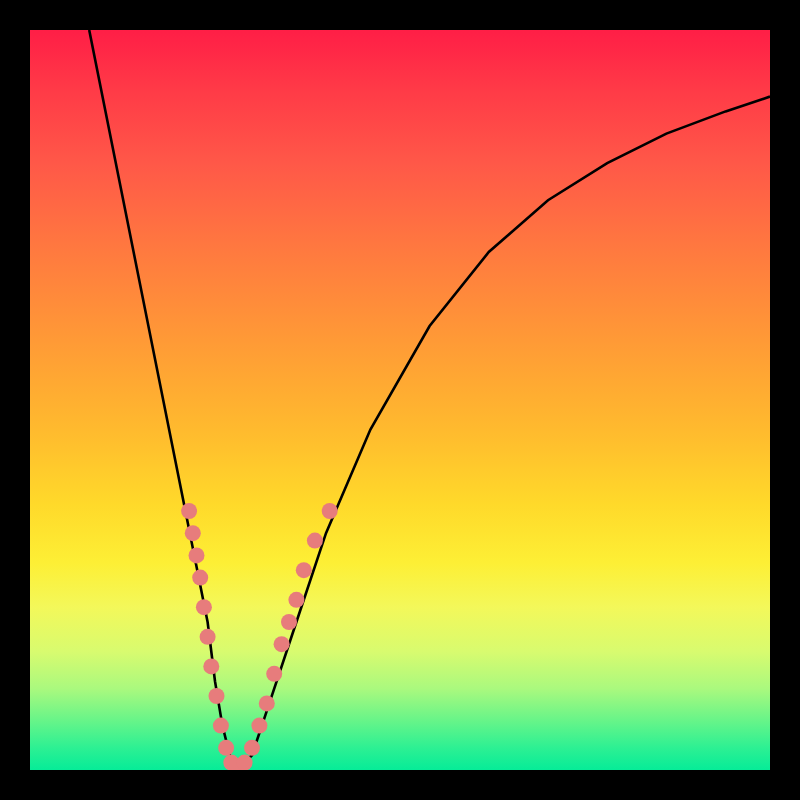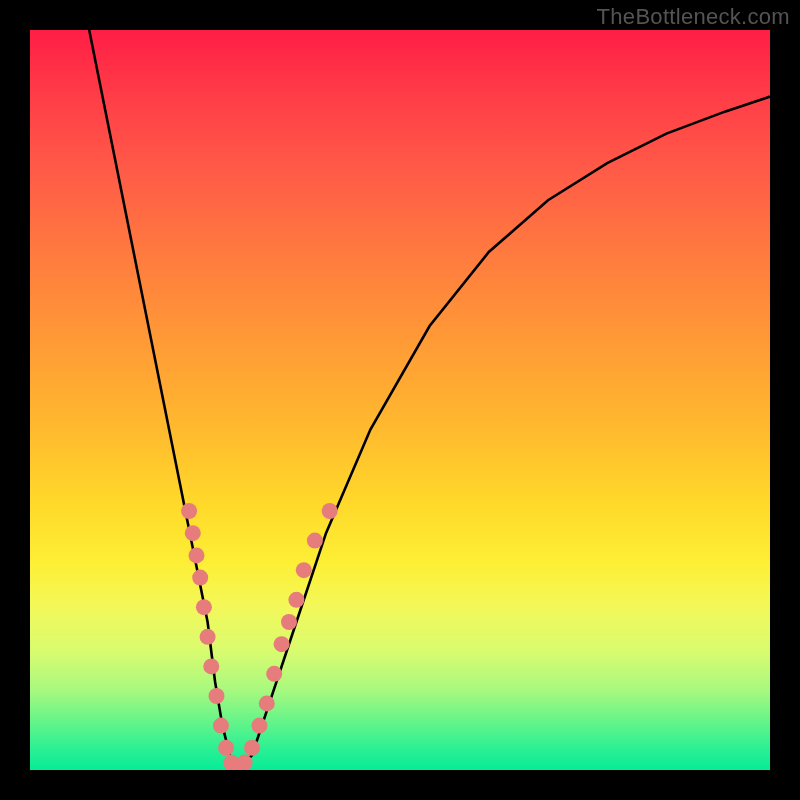--- a/index.html
+++ b/index.html
@@ -56,21 +56,20 @@
     left: 0;
     top: 0;
     width: 740px;
     height: 740px;
   }
 </style>
 </head>
 <body>
 
 <div class="outer">
-  <div class="watermark">TheBottleneck.com</div>
   <div class="plot">
     <svg class="curve" viewBox="0 0 740 740" preserveAspectRatio="none">
       <path id="curve-path" fill="none" stroke="#000000" stroke-width="2.6" d="M59.2 0.0 L74.0 74.0 L88.8 148.0 L103.6 222.0 L118.4 296.0 L133.2 370.0 L148.0 444.0 L162.8 518.0 L177.6 592.0 L185.0 651.2 L192.4 695.6 L199.8 725.2 L207.2 740.0 L222.0 725.2 L236.8 680.8 L266.4 592.0 L296.0 503.2 L340.4 399.6 L399.6 296.0 L458.8 222.0 L518.0 170.2 L577.2 133.2 L636.4 103.6 L695.6 81.4 L740.0 66.6"></path>
       <g id="markers">
           <circle cx="159.1" cy="481.0" r="8" fill="#e77c7c"></circle>
           <circle cx="162.8" cy="503.2" r="8" fill="#e77c7c"></circle>
           <circle cx="166.5" cy="525.4" r="8" fill="#e77c7c"></circle>
           <circle cx="170.2" cy="547.6" r="8" fill="#e77c7c"></circle>
           <circle cx="173.9" cy="577.2" r="8" fill="#e77c7c"></circle>
           <circle cx="177.6" cy="606.8" r="8" fill="#e77c7c"></circle>

